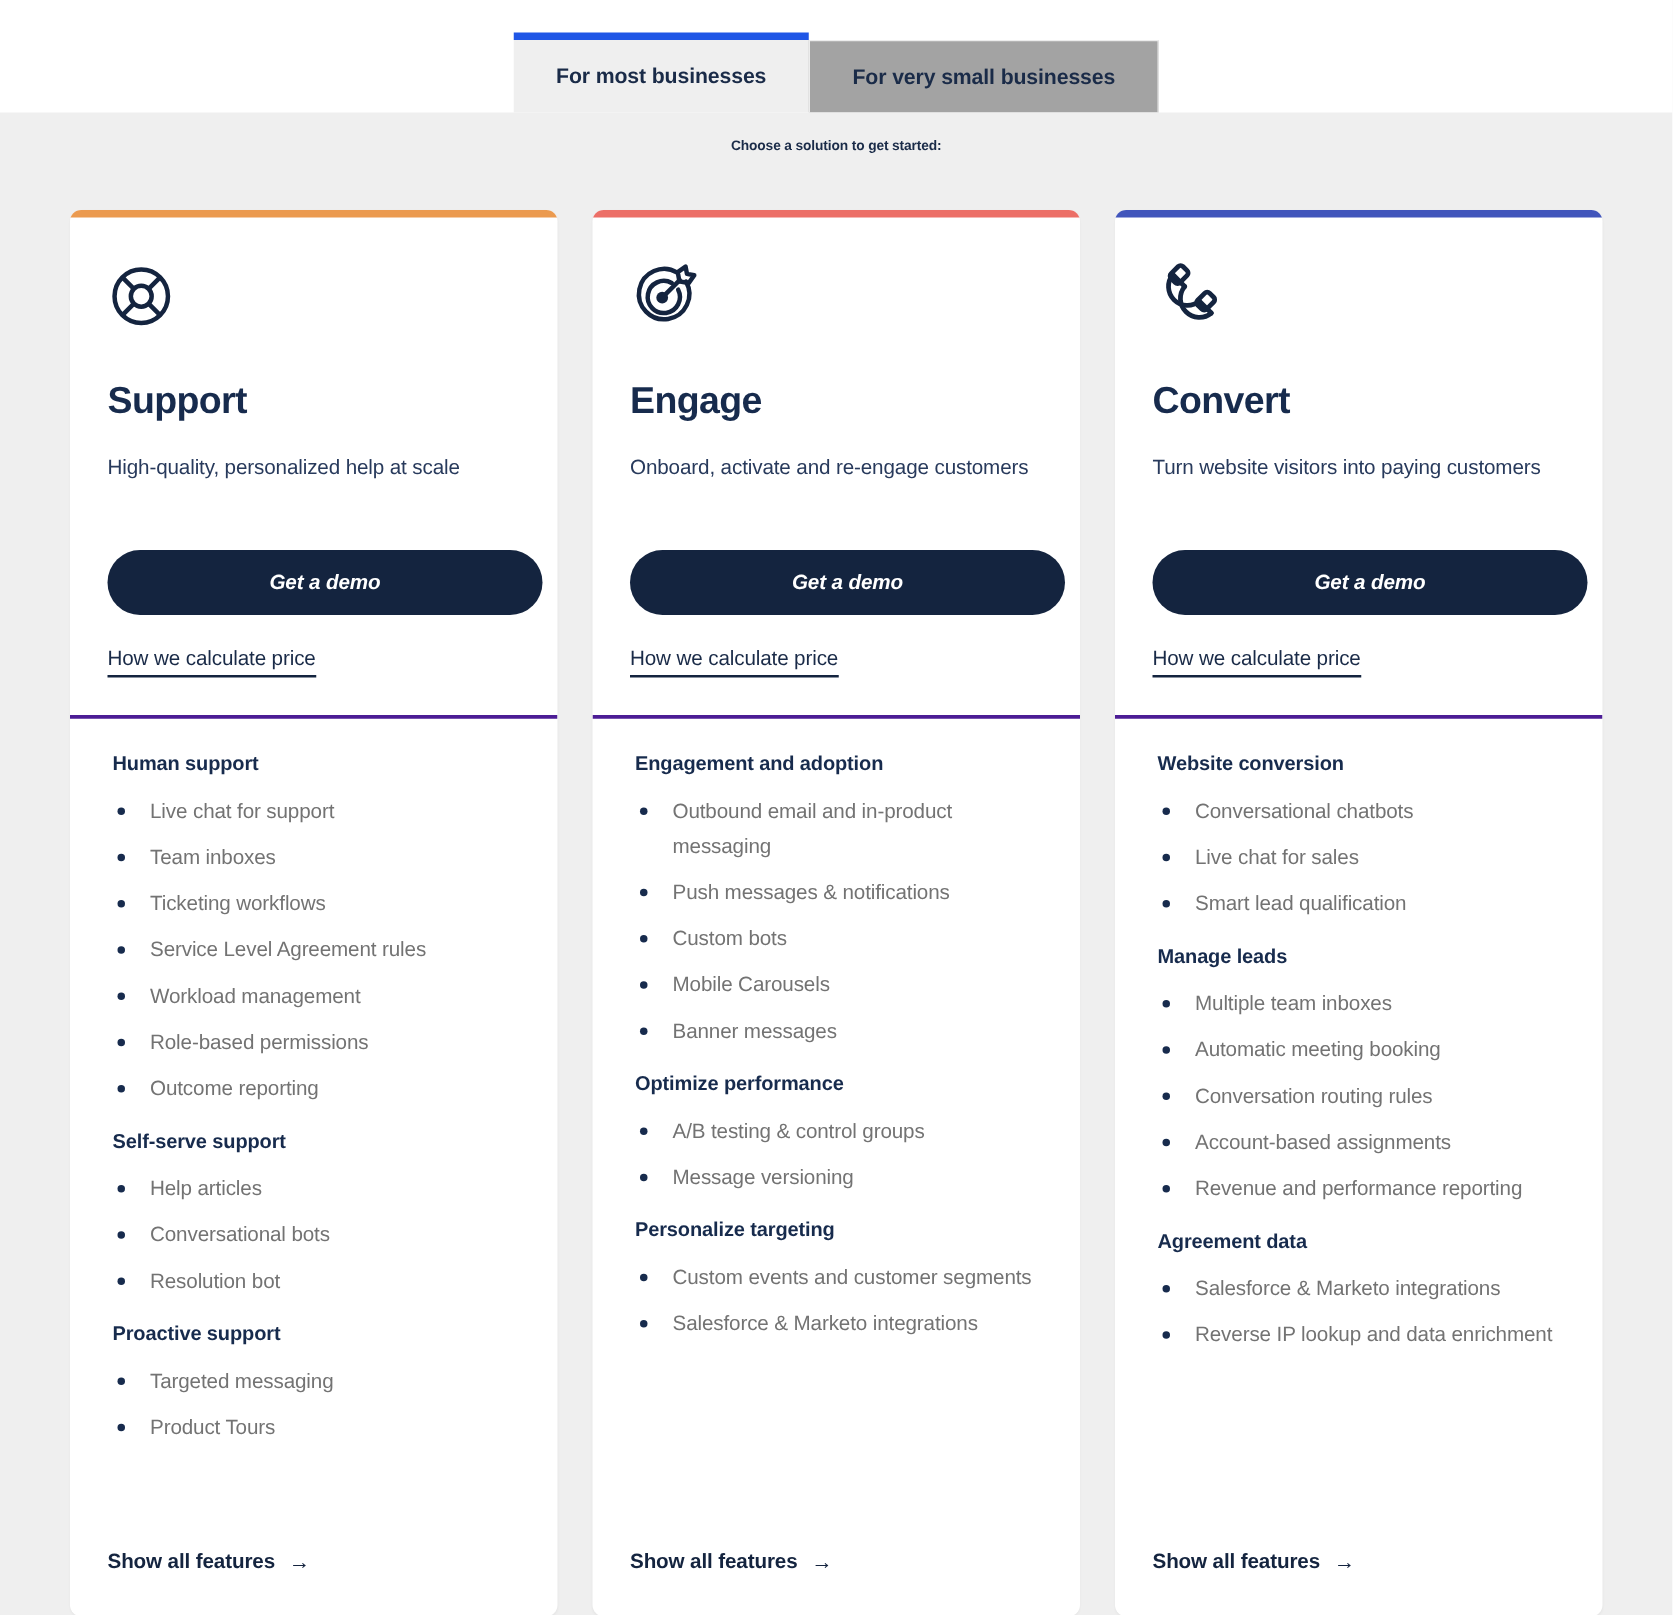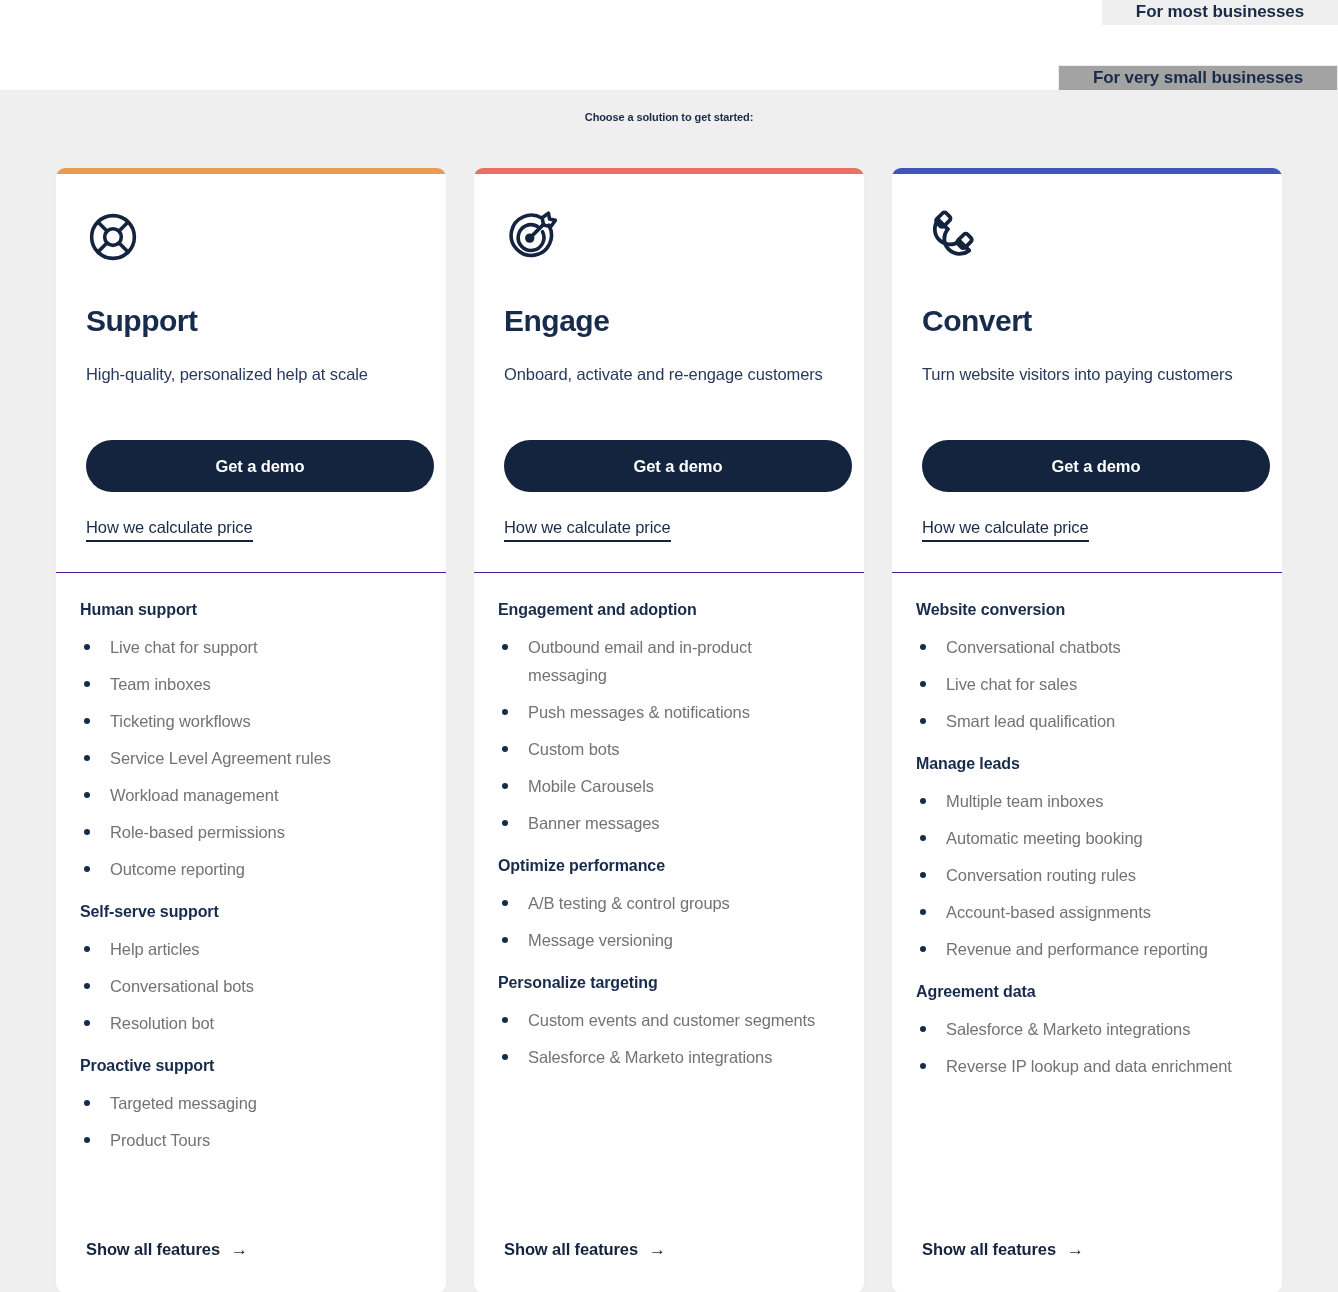--- a/index.html
+++ b/index.html
@@ -23,21 +23,20 @@
   
   .tabbar {
     position: absolute;
     top: 0; left: 0;
     width: 1338px;
     height: 90px;
     background: #ffffff;
     display: flex;
     justify-content: center;
     align-items: flex-end;
-    flex-direction: column;
   }
 
   .tab {
     position: relative;
     height: 58px;
     padding: 0 34px;
     display: flex;
     align-items: center;
     justify-content: center;
     font-size: 17px;
@@ -113,21 +112,21 @@
   .card-accent {
     position: absolute;
     top: 0; left: 0; right: 0;
     height: 6px;
     border-top-left-radius: 9px;
     border-top-right-radius: 9px;
   }
 
   .card-head {
     padding: 42px 12px 30px 30px;
-    border-bottom: 1px solid #4c1d95;
+    border-bottom: 3px solid #4c1d95;
   }
 
   .card-icon {
     height: 54px;
     margin-bottom: 40px;
     display: flex;
     align-items: center;
   }
   .card-icon svg { display: block; }
 
@@ -156,37 +155,38 @@
     height: 52px;
     background: #14243f;
     color: #ffffff;
     border: none;
     border-radius: 26px;
     font-family: "Liberation Sans", sans-serif;
     font-size: 16.5px;
     font-weight: bold;
     letter-spacing: -0.1px;
     cursor: pointer;
+    font-style: italic;
   }
 
   .calc-link {
     display: inline-block;
     margin-top: 26px;
     font-size: 16.5px;
     color: #1a2b48;
     text-decoration: none;
     border-bottom: 2px solid #14243f;
     padding-bottom: 3px;
     cursor: pointer;
     letter-spacing: -0.1px;
   }
 
   
   .card-body {
-    padding: 28px 30px 0 24px;
+    padding: 28px 30px 0 34px;
     flex: 1;
   }
 
   .feat-group { margin-bottom: 20px; }
 
   .feat-group-title {
     font-size: 16px;
     font-weight: bold;
     color: #172b4d;
     margin-bottom: 14px;

